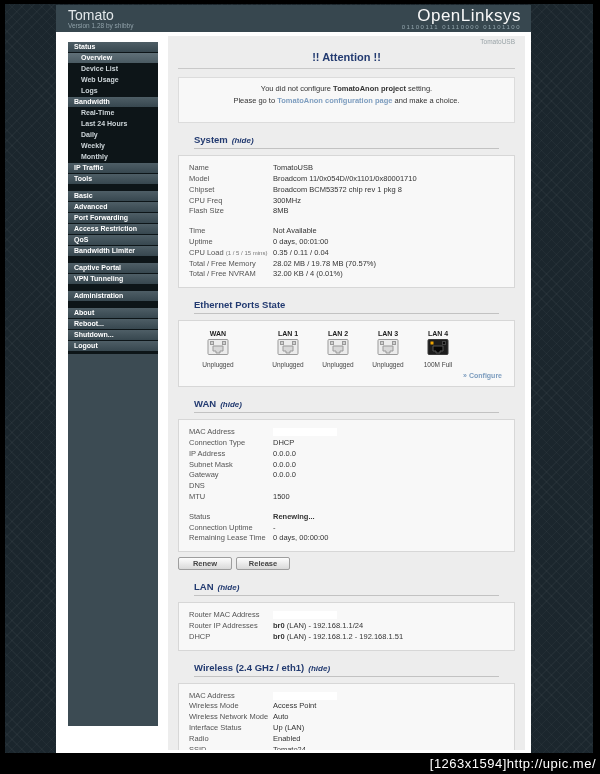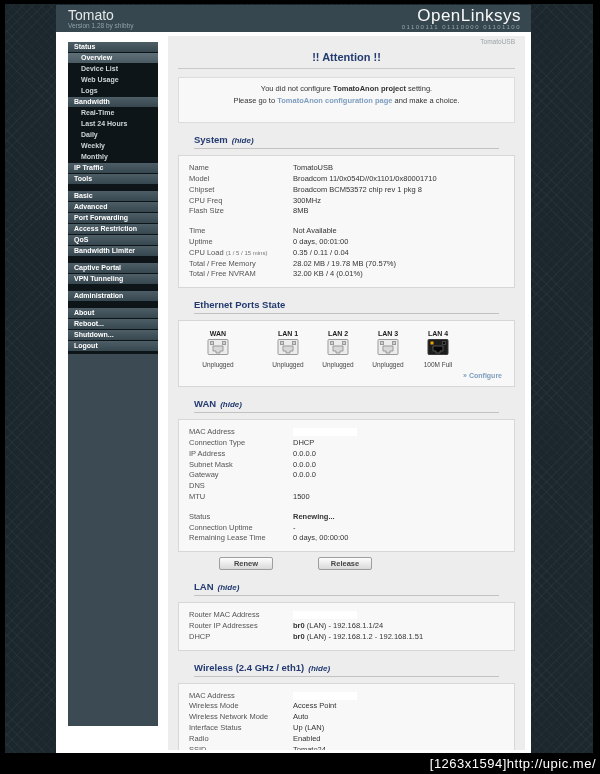--- a/index.html
+++ b/index.html
@@ -40,31 +40,31 @@
   .watermark { text-align:right; font-size:6.5px; color:#9aa4a8; height:9px; }
 
   .attention-title { text-align:center; color:#223a70; font-size:11px; font-weight:bold; border-bottom:1px solid #c9c9c9; padding-bottom:5px; margin:4px 0 8px; }
   .notice { background:#f8f8f8; border:1px solid #dcdcdc; text-align:center; font-size:7.5px; color:#333; padding:5px 4px 16px; line-height:1.55; }
   a.link { color:#7d9dbf; text-decoration:none; cursor:pointer;font-weight:bold; }
 
   .section-title { color:#223a70; font-size:9.5px; font-weight:bold; border-bottom:1px solid #c2c2c2; padding-bottom:3px; margin:11px 16px 6px; }
   .hide-label { font-size:8px; font-style:italic; margin-left:4px; cursor:pointer; }
 
   .fieldset { background:#f8f8f8; border:1px solid #d7d7d7; padding:7px 10px; }
-  .row { display:flex; font-size:7.5px; line-height:10.8px; color:#333;gap:20px; }
+  .row { display:flex; font-size:7.5px; line-height:10.8px; color:#333; }
   .lbl { width:84px; color:#555; flex-shrink:0; }
   .lbl .small { font-size:6px; color:#777; }
   .val {}
   .val.bold { font-weight:bold;text-align:center; }
   .spacer { height:9px; }
   .redacted { display:inline-block; width:64px; height:8px; background:#fff; vertical-align:middle; }
 
   .btn-row { margin-top:5px; display:flex; gap:4px; }
   .btn { min-width:54px; height:13px; line-height:11px; font-size:7.5px; font-weight:bold; color:#444;
-    background:linear-gradient(#fdfdfd,#d9d9d9); border:1px solid #9e9e9e; border-radius:2px; text-align:center; padding:0 8px; cursor:pointer;margin-left:41px; }
+    background:linear-gradient(#fdfdfd,#d9d9d9); border:1px solid #9e9e9e; border-radius:2px; text-align:center; padding:0 8px; cursor:pointer; }
 
   
   .ports { display:flex; padding:2px 4px 0; }
   .port { width:50px; text-align:center; }
   .port.wan-port { margin-right:20px; }
   .port-name { font-size:7px; font-weight:bold; color:#222; }
   .port-status { font-size:6.5px; color:#444; }
   .configure-row { text-align:right; font-size:7px; padding:4px 2px 0; }
 
   .caption-bar { position:absolute; left:0; right:0; bottom:0; height:21px; background:#000; color:#fff;

